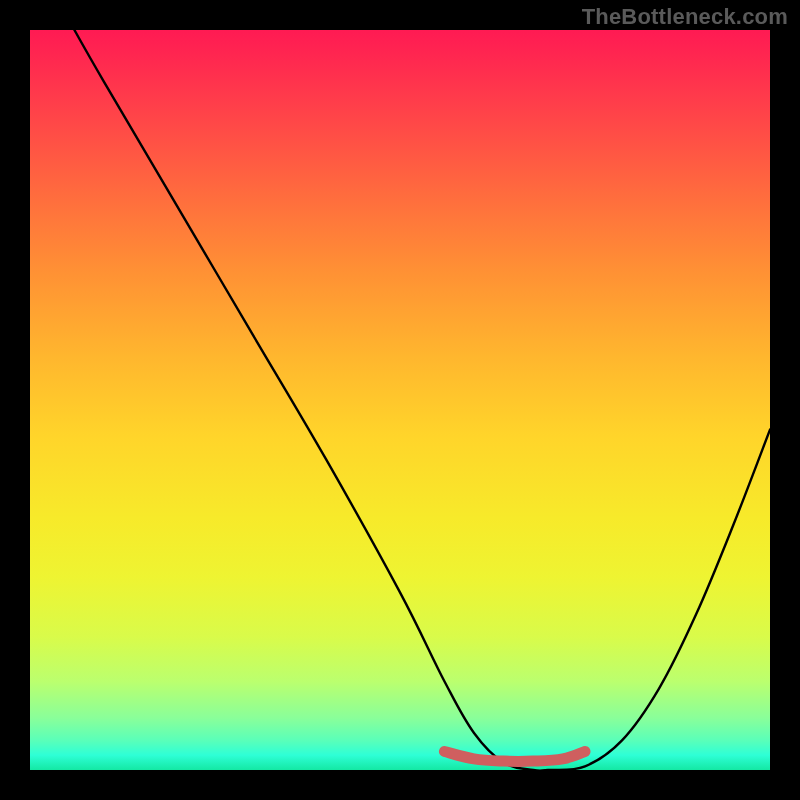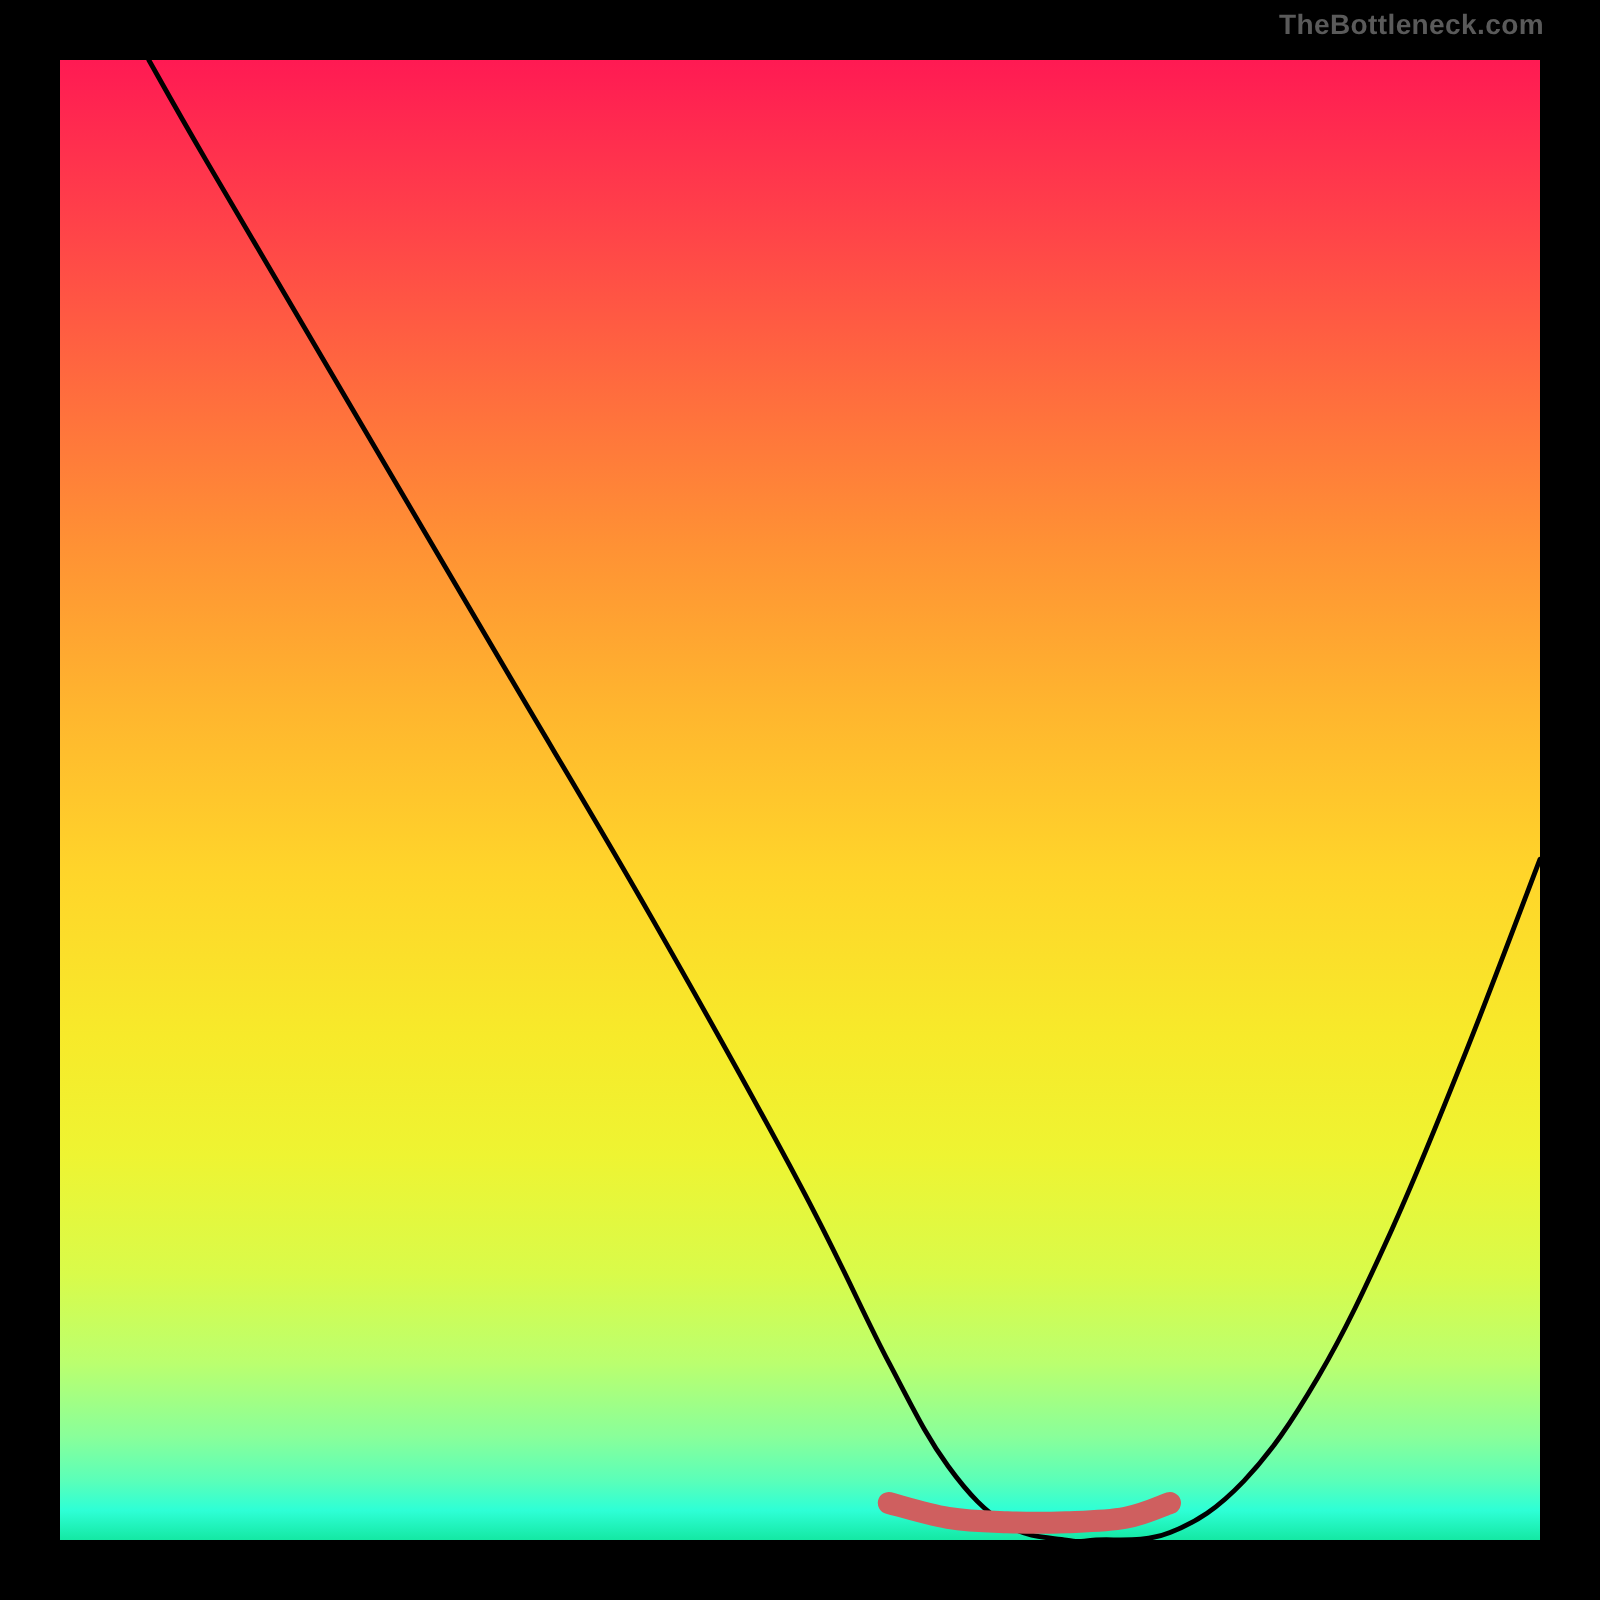--- a/index.html
+++ b/index.html
@@ -30,23 +30,23 @@
       #bbff6e 88%,
       #89ff9a 93%,
       #5affb9 96%,
       #2effd6 98%,
       #14e8a3 100%
     );
   }
   .attribution {
     position: absolute;
     top: 4px;
-    right: 28px;
+    right: 12px;
     color: #5a5a5a;
-    font-size: 14px;
+    font-size: 22px;
     font-weight: 600;
     letter-spacing: 0.2px;
   }
   svg.curves {
     position: absolute;
     left: 0;
     top: 0;
     width: 740px;
     height: 740px;
   }

